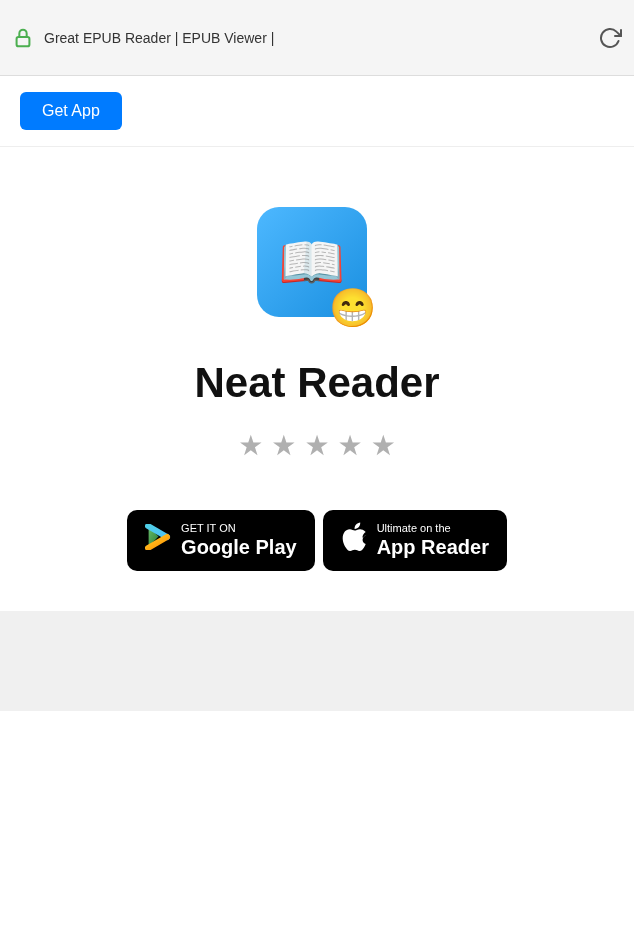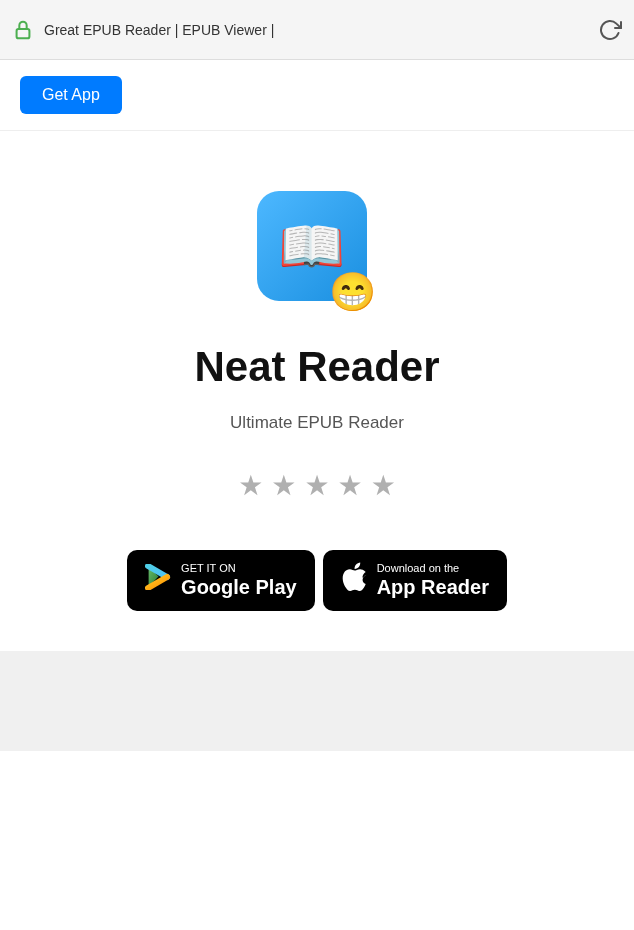--- a/index.html
+++ b/index.html
@@ -8,21 +8,21 @@
       background: #fff;
       width: 634px;
       min-height: 930px;
     }
 
     
     .browser-bar {
       display: flex;
       align-items: center;
       padding: 0 12px;
-      height: 60px;
+      height: 76px;
       background: #f5f5f5;
       border-bottom: 1px solid #ddd;
       gap: 10px;
     }
     .lock-icon {
       width: 22px;
       height: 22px;
       flex-shrink: 0;
     }
     .browser-url {
@@ -201,21 +201,20 @@
 <div class="main-content">
 
   <div class="app-icon-wrapper">
     <div class="app-icon-bg">
       <span class="book-icon">📖</span>
     </div>
     <span class="emoji-badge">😁</span>
   </div>
 
   <h1 class="app-title">Neat Reader</h1>
-  <p class="app-subtitle">Ultimate EPUB Reader</p>
 
   <div class="stars-row">
     <span class="star">★</span>
     <span class="star">★</span>
     <span class="star">★</span>
     <span class="star">★</span>
     <span class="star">★</span>
   </div>
 
   <div class="download-buttons">
@@ -251,21 +250,21 @@
         <span class="store-btn-bottom">Google Play</span>
       </span>
     </button>
 
     <button class="store-btn">
       <span class="apple-icon"><svg width="26" height="30" viewBox="0 0 26 30" xmlns="http://www.w3.org/2000/svg" fill="white">
       <path d="M21.5 15.8c0-3.8 3.1-5.6 3.2-5.7-1.7-2.5-4.4-2.8-5.4-2.9-2.3-.2-4.5 1.4-5.6 1.4-1.2 0-2.9-1.3-4.8-1.3-2.4 0-4.7 1.4-6 3.6-2.5 4.4-.7 10.9 1.8 14.5 1.2 1.7 2.6 3.7 4.5 3.6 1.8-.1 2.5-1.2 4.7-1.2 2.2 0 2.8 1.2 4.7 1.1 1.9 0 3.2-1.8 4.4-3.5.7-1 1.3-2.1 1.7-3.3-4.3-1.6-4.2-7.2.8-9.3z"></path>
       <path d="M17.8 5.1c1-1.2 1.6-2.9 1.4-4.6-1.4.1-3.1.9-4.1 2.1-0.9 1-1.7 2.7-1.5 4.3 1.6.1 3.2-.8 4.2-1.8z"></path>
     </svg></span>
       <span class="store-btn-text">
-        <span class="store-btn-top">Download on the</span>
+        <span class="store-btn-top">Ultimate on the</span>
         <span class="store-btn-bottom">App Reader</span>
       </span>
     </button>
 
   </div>
 </div>
 
 <div class="footer-area"></div>
 
 </body></html>

